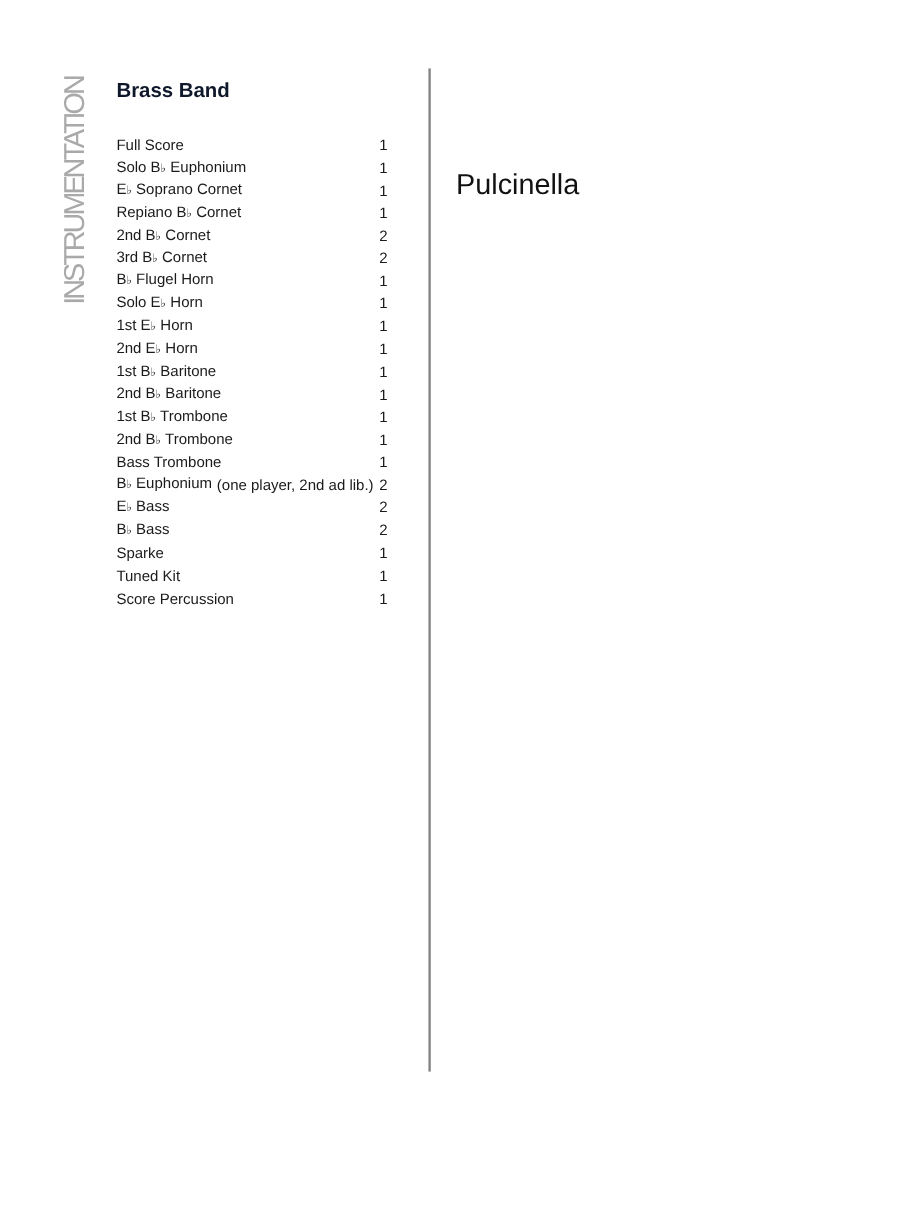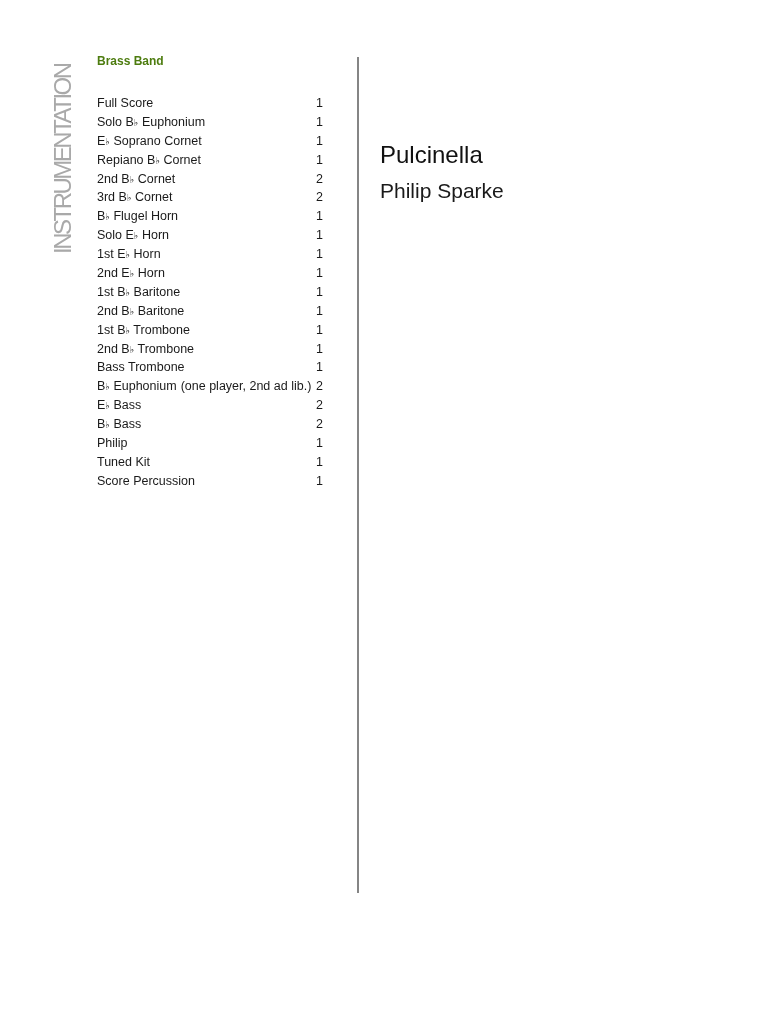--- a/index.html
+++ b/index.html
@@ -30,30 +30,31 @@
     line-height: 34px;
   }
 
   
   .left-col {
     position: absolute;
     left: 97px; top: 54px;
     width: 226px;
   }
   .section-title {
-    font-size: 12px;
+    font-size: 17px;
     font-weight: bold;
-    color: #4d7c0f;
+    color: #0f172a;
+    margin-top: 12px;
   }
   .instrument-list {
     margin-top: 26px;
   }
   .instrument-row {
     display: flex;
-    align-items: flex-start;
+    align-items: center;
     height: 18.9px;
     font-size: 12.5px;
     line-height: 18.9px;
     white-space: nowrap;
   }
   .instrument-row .name { flex: 0 0 auto; }
   .instrument-row .note { margin-left: 4px; flex: 0 0 auto; }
   .instrument-row .spacer { flex: 1 1 auto; }
   .instrument-row .qty { flex: 0 0 auto; text-align: right; }
   .flat { font-size: 0.78em; }
@@ -223,21 +224,21 @@
   </div>
 
   <div class="instrument-row">
     <span class="name">B<span class="flat">♭</span> Bass</span>
 
     <span class="spacer"></span>
     <span class="qty">2</span>
   </div>
 
   <div class="instrument-row">
-    <span class="name">Philip</span>
+    <span class="name">Sparke</span>
 
     <span class="spacer"></span>
     <span class="qty">1</span>
   </div>
 
   <div class="instrument-row">
     <span class="name">Tuned Kit</span>
 
     <span class="spacer"></span>
     <span class="qty">1</span>
@@ -249,16 +250,15 @@
     <span class="spacer"></span>
     <span class="qty">1</span>
   </div>
 </div>
   </div>
 
   <div class="divider"></div>
 
   <div class="title-block">
     <div class="work-title">Pulcinella</div>
-    <div class="composer">Philip Sparke</div>
   </div>
 
 </div>
 
 </body></html>

